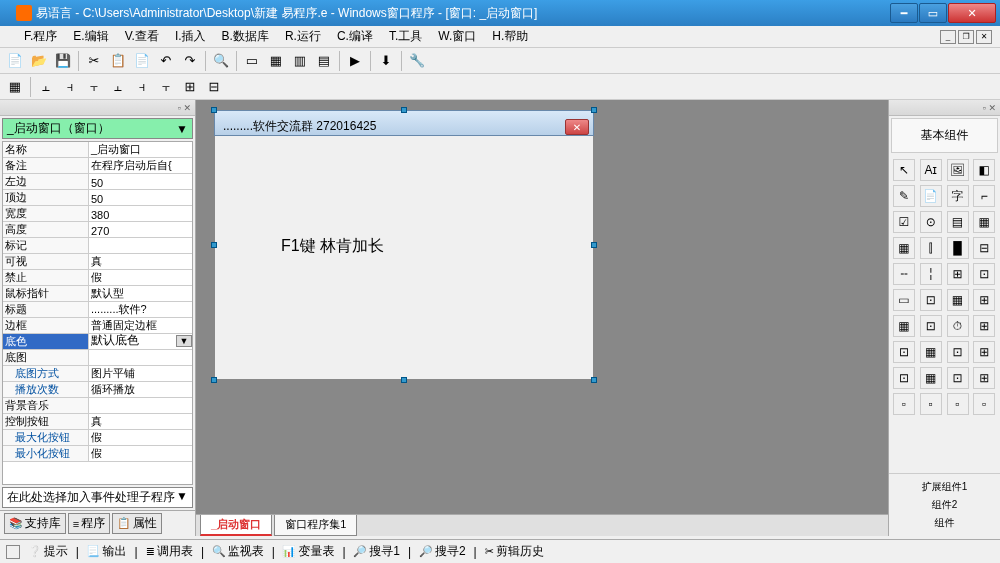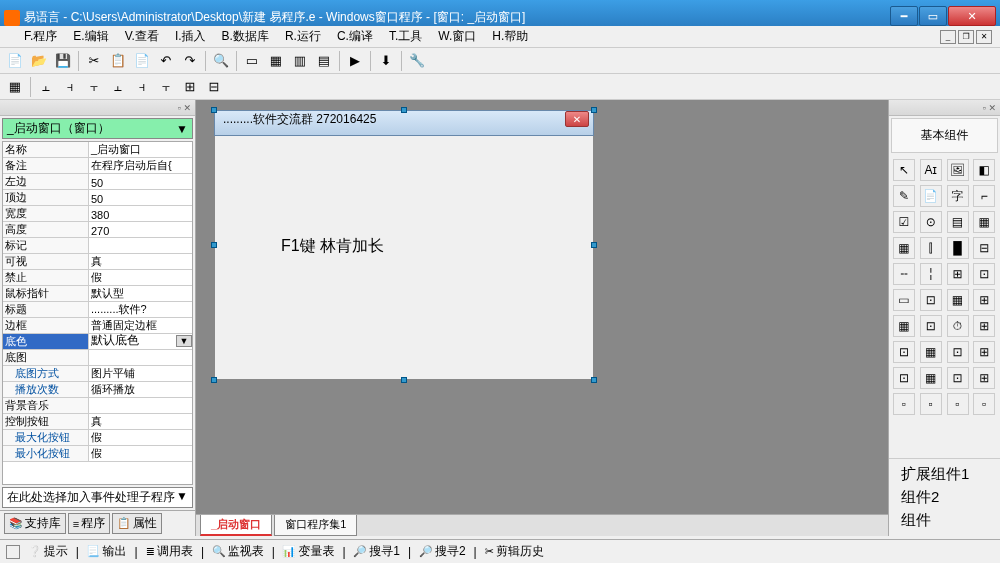--- a/index.html
+++ b/index.html
@@ -1,19 +1,19 @@
 <!DOCTYPE html>
 <html><head>
 <meta charset="utf-8">
 <style>
 * { margin: 0; padding: 0; box-sizing: border-box; font-family: "Microsoft YaHei", SimSun, Arial, sans-serif; font-size: 12px; }
 body { background: #f0f0f0; width: 1000px; height: 563px; overflow: hidden; position: relative; }
 
 
-.titlebar { height: 26px; background: linear-gradient(to bottom, #3c9ee5, #2b7fc4); display: flex; align-items: flex-end; padding-left: 4px; color: white; }
+.titlebar { height: 26px; background: linear-gradient(to bottom, #3c9ee5, #2b7fc4); display: flex; align-items: center; padding-left: 16px; color: white; }
 .titlebar-icon { width: 16px; height: 16px; background: #ff6b00; border-radius: 2px; margin-right: 4px; }
 .titlebar-text { flex: 1; font-size: 12px; }
 .win-btns { display: flex; height: 20px; margin-right: 4px; }
 .win-btn { width: 28px; height: 20px; display: flex; align-items: center; justify-content: center; color: white; font-size: 11px; margin-left: 1px; }
 .win-btn.min, .win-btn.max { background: linear-gradient(to bottom,#4aa0e0,#2b7ac0); border: 1px solid #1a5a90; border-radius: 2px;}
 .win-btn.close { background: linear-gradient(to bottom, #e88, #c33); border: 1px solid #a22; border-radius: 2px; width: 48px;}
 
 
 .menubar { height: 22px; background: #f0f0f0; display: flex; align-items: center; border-bottom: 1px solid #ccc; padding-left: 16px; }
 .menu-item { padding: 2px 8px; cursor: default; }
@@ -38,36 +38,36 @@
 .prop-row.selected .prop-name { background: #316ac5; color: white; }
 .prop-row.selected .prop-val { display: flex; align-items: center; }
 .prop-row.selected .prop-val .dd { margin-left: auto; background: #ddd; border: 1px solid #888; width: 16px; text-align: center; font-size: 9px; }
 .event-combo { margin: 2px; border: 1px solid #888; background: white; padding: 1px 4px; display: flex; justify-content: space-between; }
 .left-tabs { display: flex; border-top: 1px solid #aaa; padding: 2px 4px; gap: 2px; }
 .ltab { border: 1px solid #888; background: #e8e8e8; padding: 1px 4px; font-size: 11px; display: flex; align-items: center; gap: 2px; }
 
 
 .center { flex: 1; background: #888; position: relative; overflow: auto; }
 .design-window { position: absolute; left: 18px; top: 10px; width: 380px; height: 270px; }
-.dw-title { height: 26px; background: linear-gradient(to bottom, #d8e8f8, #b8d0e8); border: 1px solid #6888aa; display: flex; align-items: flex-start; padding-left: 8px; font-size: 11px; }
+.dw-title { height: 26px; background: linear-gradient(to bottom, #d8e8f8, #b8d0e8); border: 1px solid #6888aa; display: flex; align-items: flex-end; padding-left: 8px; font-size: 11px; }
 .dw-title .xbtn { margin-left: auto; margin-right: 4px; background: linear-gradient(to bottom,#e88,#c44); border: 1px solid #933; color: white; width: 24px; height: 16px; display: flex; align-items: center; justify-content: center; border-radius: 2px; font-size: 10px;}
 .dw-body { height: 244px; border: 1px solid #888; border-top: none; background: #f0f0f0; background-image: radial-gradient(#888 0.5px, transparent 0.5px); background-size: 8px 8px; position: relative; }
 .dw-label { position: absolute; left: 66px; top: 100px; font-size: 16px; }
 .handle { position: absolute; width: 6px; height: 6px; background: #39c; border: 1px solid #058; }
 .h1{left:-3px;top:-3px}.h2{left:50%;top:-3px;margin-left:-3px}.h3{right:-3px;top:-3px}
 .h4{left:-3px;top:50%;margin-top:-3px}.h5{right:-3px;top:50%;margin-top:-3px}
 .h6{left:-3px;bottom:-3px}.h7{left:50%;bottom:-3px;margin-left:-3px}.h8{right:-3px;bottom:-3px}
 
 
 .right-panel { width: 112px; background: #f0f0f0; border-left: 1px solid #aaa; display: flex; flex-direction: column; }
 .rp-title { text-align: center; padding: 8px; border: 1px solid #ccc; margin: 2px; background: #f8f8f8; }
 .rp-grid { flex: 1; padding: 4px; display: grid; grid-template-columns: repeat(4, 1fr); gap: 4px; align-content: start; }
 .rp-icon { width: 22px; height: 22px; border: 1px solid #ccc; display: flex; align-items: center; justify-content: center; font-size: 12px; }
 .rp-ext { border-top: 1px solid #ccc; padding: 4px; }
-.rp-ext-item { text-align: left; padding: 2px 8px; font-size: 15px; }
+.rp-ext-item { text-align: center; padding: 2px 8px; font-size: 10px; }
 
 
 .center-tabs-out { position: absolute; bottom: 0; left: 0; right: 0; display: flex; background: #e0e0e0; border-top: 1px solid #aaa; padding: 0 4px; }
 .ctab { border: 1px solid #888; border-top: none; background: #f8f8f8; padding: 2px 10px; font-size: 11px; margin-right: 2px; }
 .ctab.active { background: white; font-weight: bold; border-bottom: 2px solid #d33; color: #d33; }
 
 
 .bottom-bar { position: absolute; bottom: 0; left: 0; right: 0; height: 24px; background: #f0f0f0; border-top: 1px solid #aaa; display: flex; align-items: center; padding: 0 6px; gap: 4px; }
 .bb-item { display: flex; align-items: center; gap: 2px; padding: 0 4px; font-size: 11px; }
 .bb-sel { width: 14px; height: 14px; border: 1px solid #888; }

